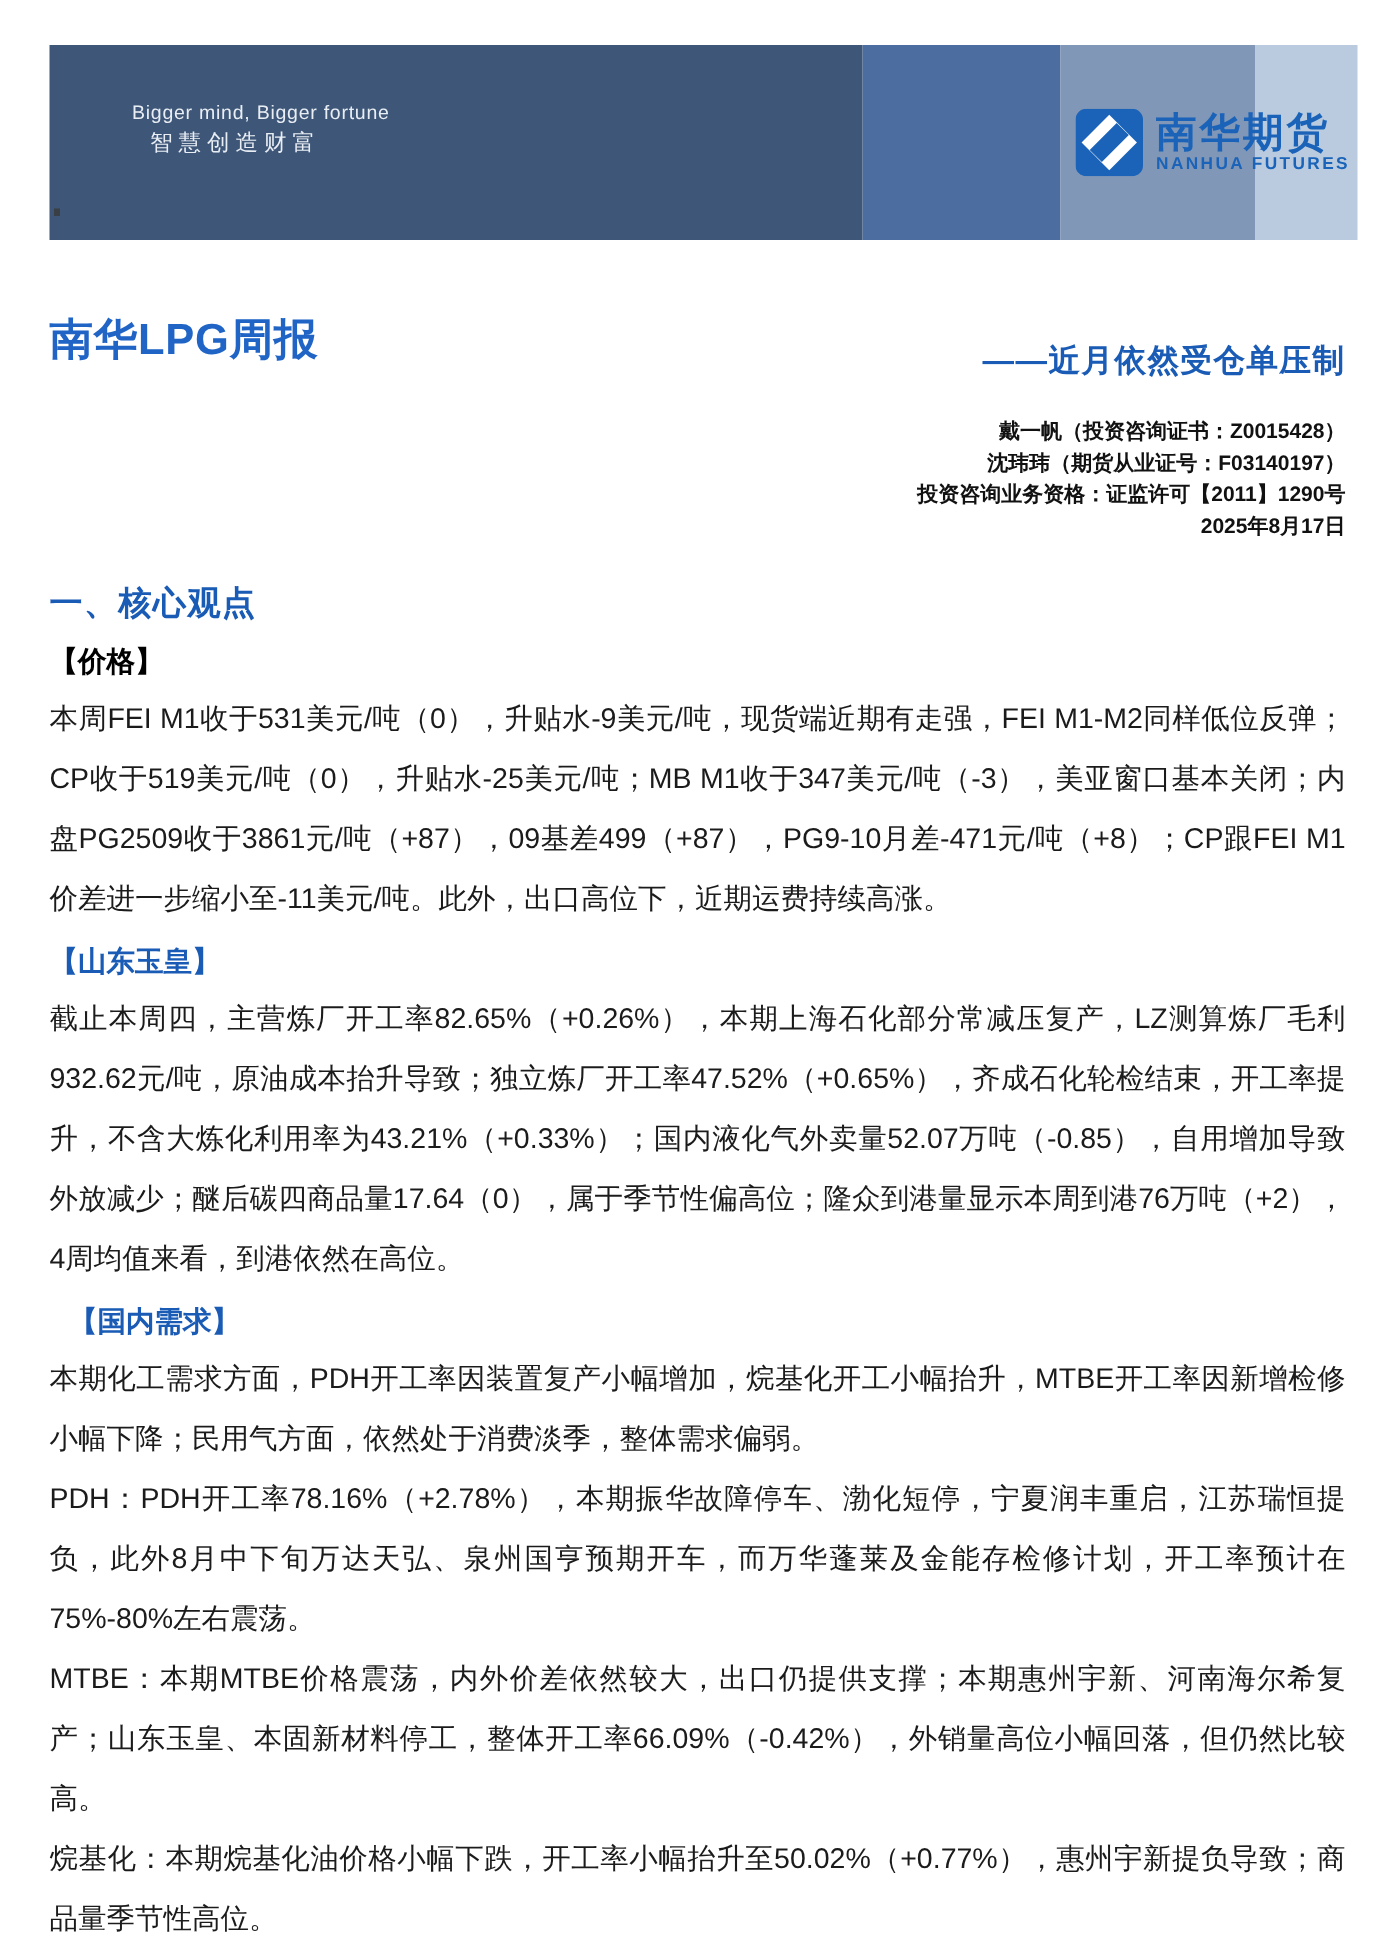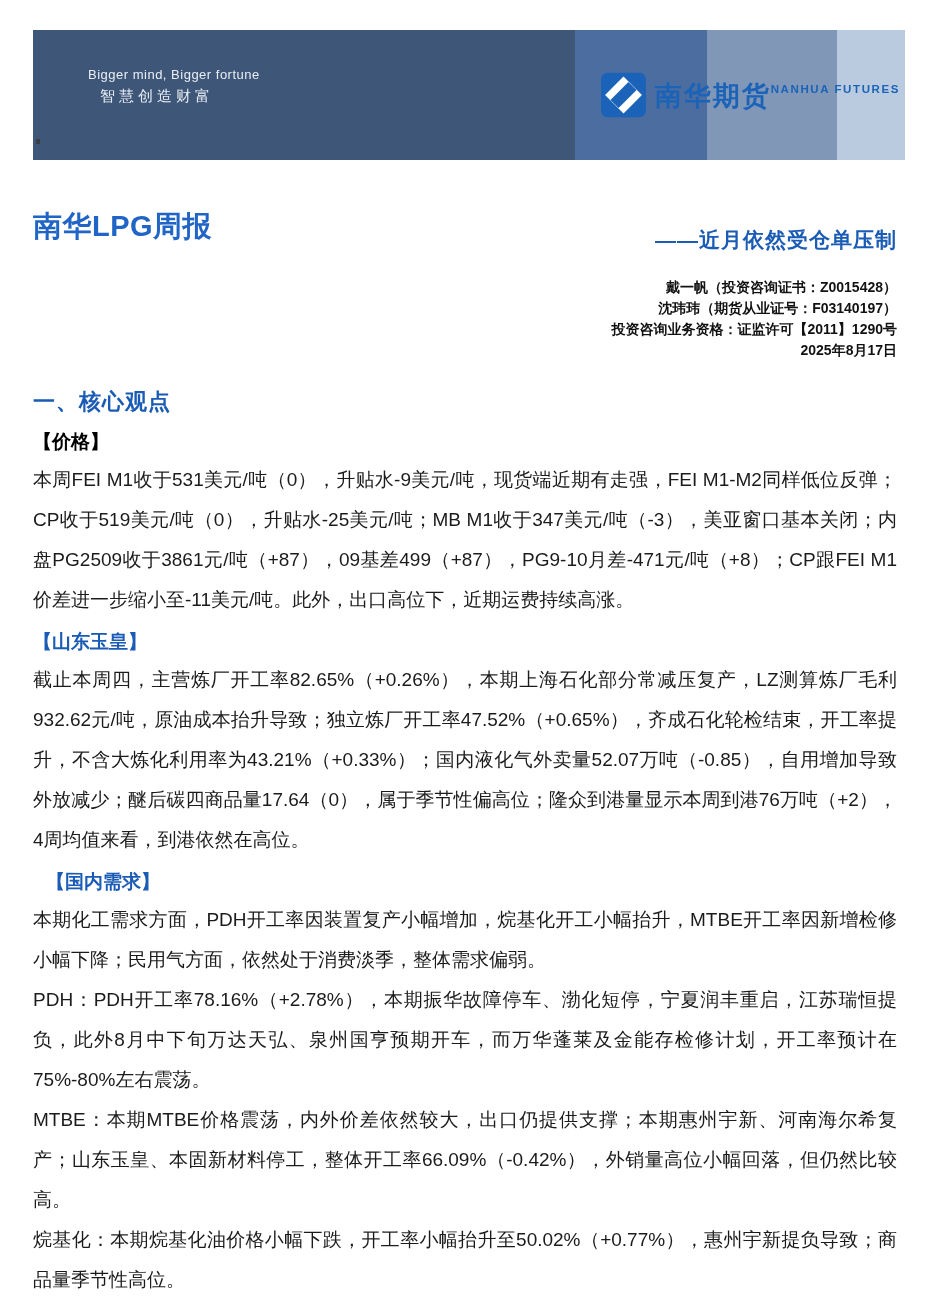--- a/index.html
+++ b/index.html
@@ -30,21 +30,21 @@
   }
   .slogan-en { font-size:13px; letter-spacing:0.5px; }
   .slogan-cn { font-size:15px; letter-spacing:4px; padding-left:12px; }
 
   .logo {
     position:absolute; right:5px; top:50%;
     transform:translateY(-50%);
     display:flex; align-items:center; gap:9px;
   }
   .logo-mark { width:45px; height:45px; display:block; }
-  .logo-text { display:flex; flex-direction:row; align-items:flex-start; }
+  .logo-text { display:flex; flex-direction:column; align-items:flex-start; }
   .logo-cn { font-size:27px; font-weight:bold; letter-spacing:2px; line-height:28px; }
   .logo-en { font-size:11.5px; font-weight:bold; letter-spacing:1.6px; line-height:14px;text-align:right; }
 
   .stray-mark {
     position:absolute; left:36px; top:139px;
     width:4px; height:5px; background:#3a3f45;
   }
 
   
   .doc-title {

